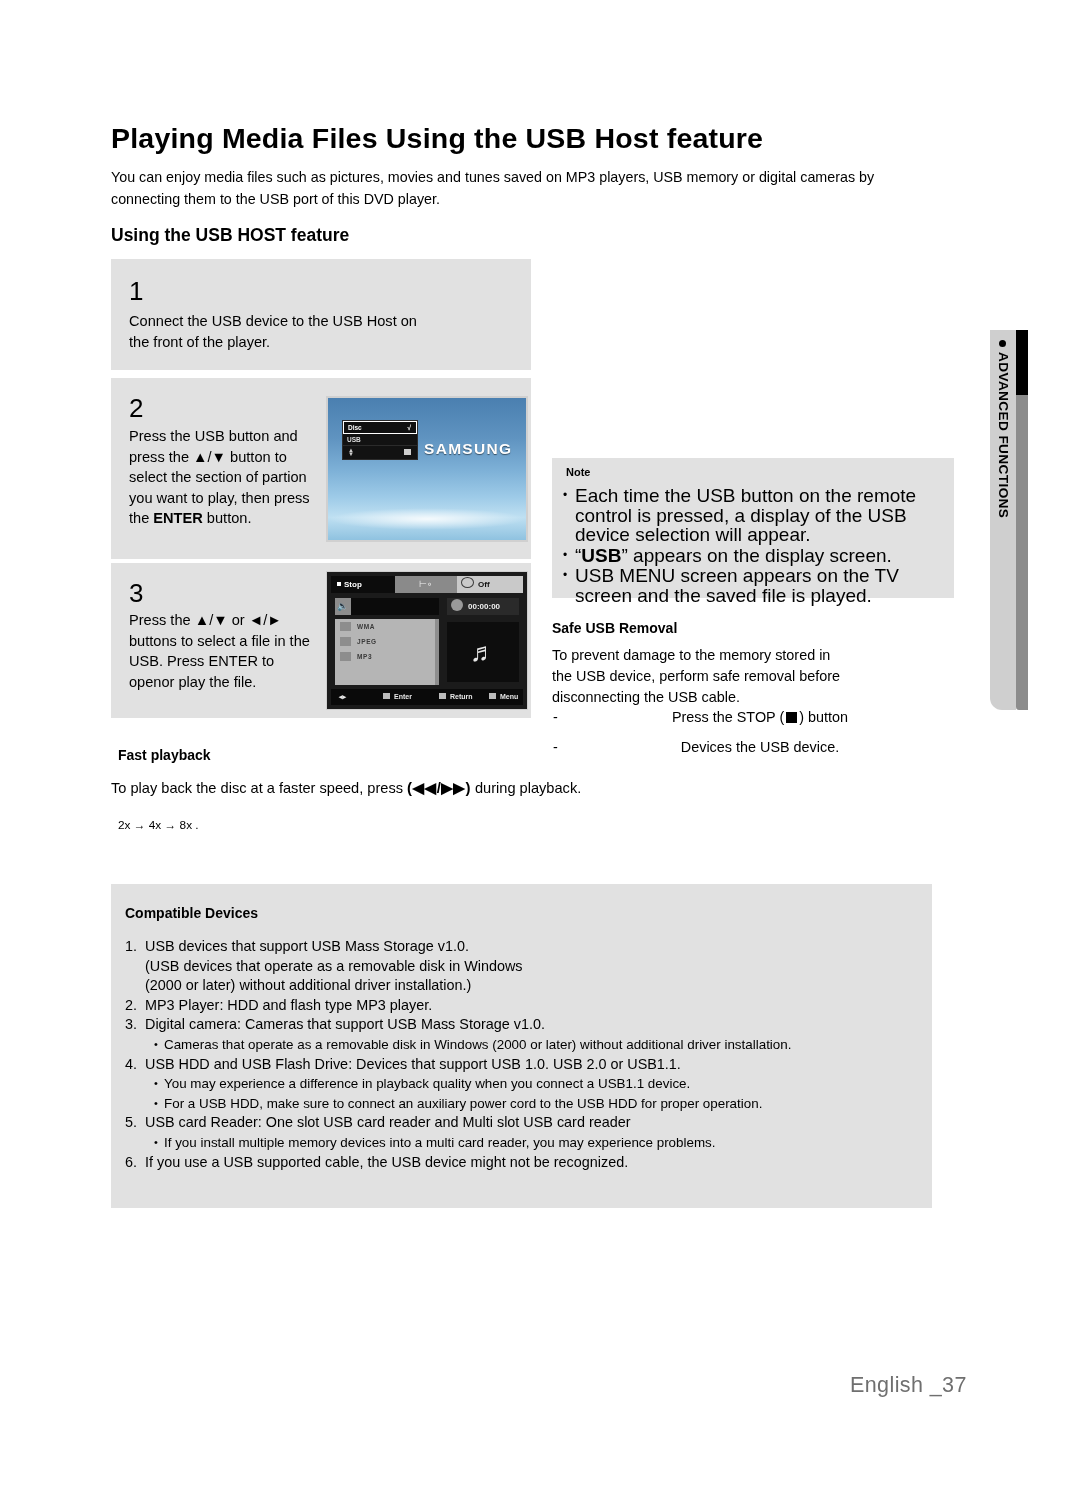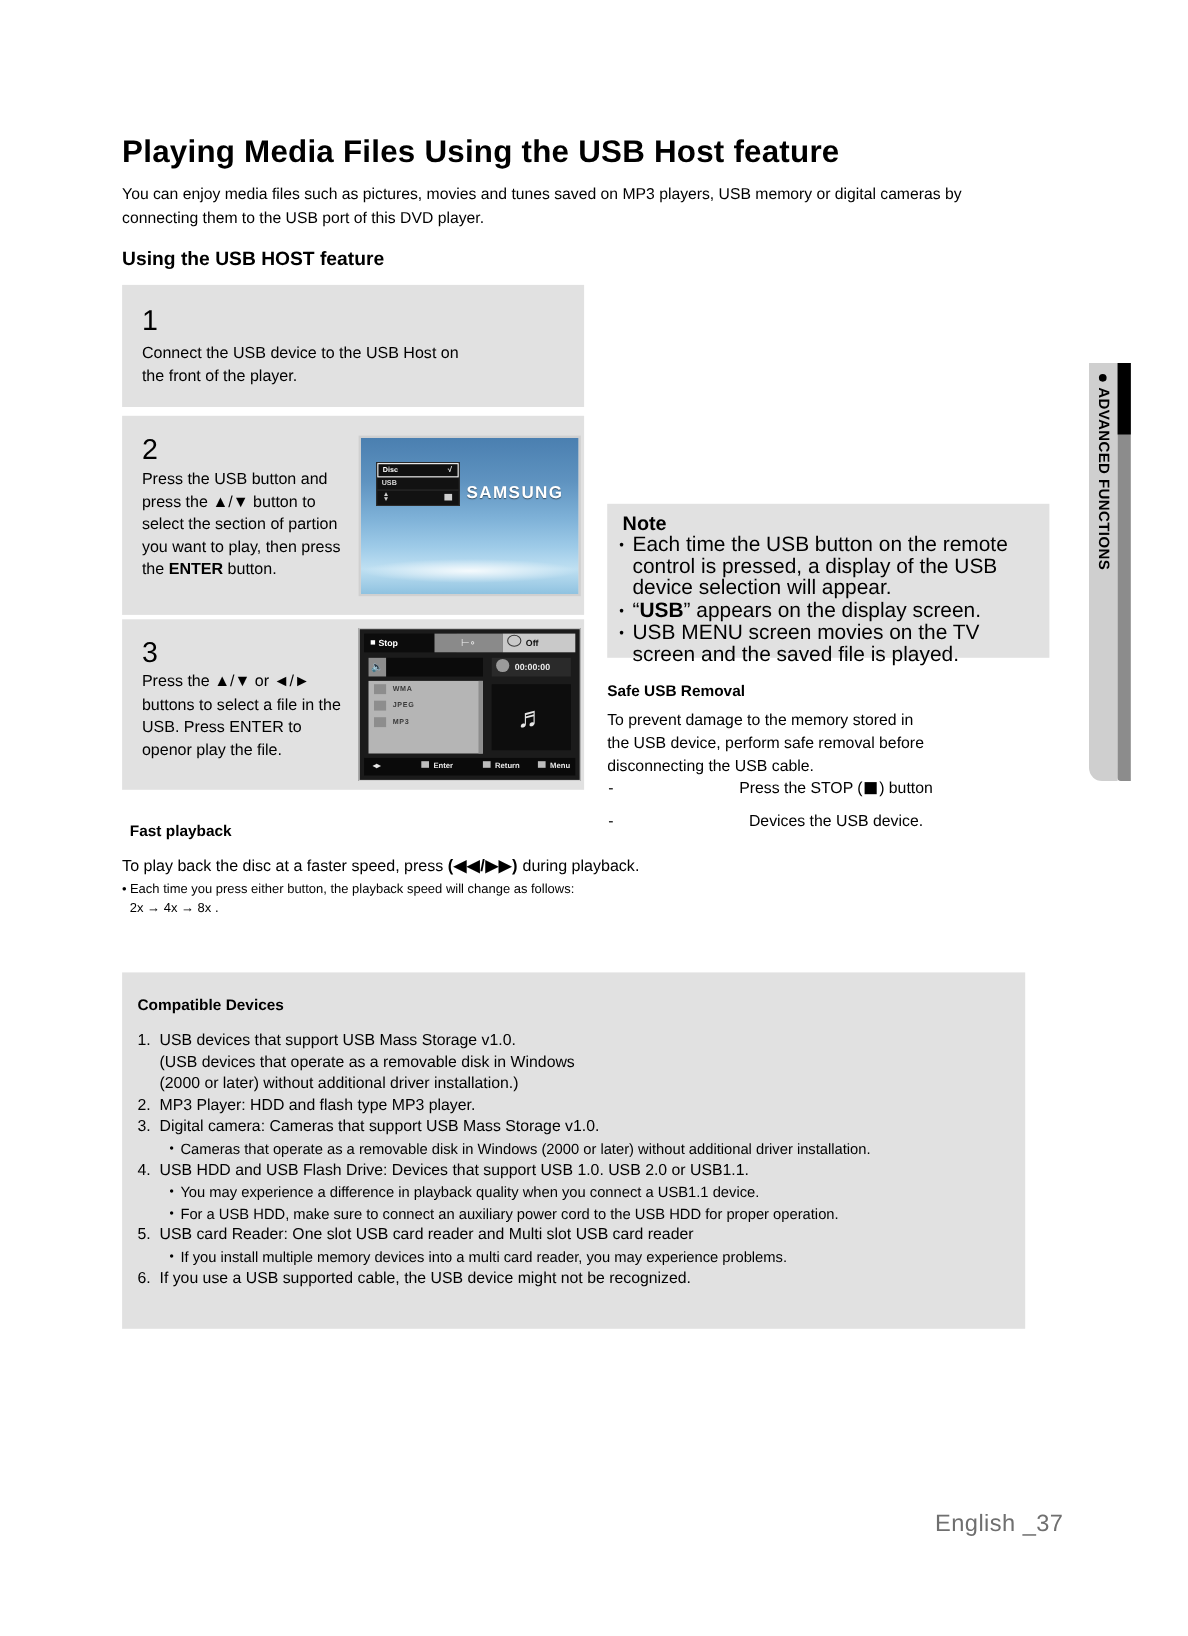--- a/index.html
+++ b/index.html
@@ -241,21 +241,21 @@
   #notebox {
     position: absolute;
     left: 552px;
     top: 458px;
     width: 402px;
     height: 140px;
     background: #e1e1e1;
   }
   #notebox .note-title {
     position:absolute; left:14px; top:8px;
-    font-size: 18px; font-weight: bold;
+    font-size: 11px; font-weight: bold;
   }
   #notebox ul {
     position:absolute; left:10px; top:28px; right:8px;
     margin:0; padding:0; list-style:none;
   }
   #notebox li {
     font-size: 19px;
     line-height: 19.5px;
     padding-left: 13px;
     position: relative;
@@ -480,36 +480,35 @@
         <span class="osd-bk b4"><span class="bx"></span><span>Menu</span></span>
       </div>
     </div>
   </div>
 
   <div id="notebox">
     <div class="note-title">Note</div>
     <ul>
       <li><span>Each time the USB button on the remote control is pressed, a display  of the USB device selection will appear.</span></li>
       <li><span>“</span><b>USB</b><span>” appears on the display screen.</span></li>
-      <li><span>USB MENU screen movies on the TV screen and the saved file is played.</span></li>
+      <li><span>USB MENU screen appears on the TV screen and the saved file is played.</span></li>
     </ul>
   </div>
 
   <div class="safe-title">Safe USB Removal</div>
   <div class="safe-body">To prevent damage to the memory stored in
 the USB device, perform safe removal before
 disconnecting the USB cable.</div>
   <div class="safe-steps">
     <div class="ss"><span>Press the STOP (</span><span class="stop-sq"></span><span>) button</span></div>
     <div class="ss">Devices the USB device.</div>
   </div>
 
   <div class="fp-title">Fast playback</div>
   <div class="fp-line1"><span>To play back the disc at a faster speed, press  </span><span class="btns">(◀◀/▶▶)</span><span> during playback.</span></div>
-  <div class="fp-bullet"><span class="b">•</span><span>Each time you press either button, the playback speed will change as follows:</span></div>
   <div class="fp-speed">2x → 4x → 8x .</div>
 
   <div id="compatbox">
     <div class="cd-title">Compatible Devices</div>
     <div class="cd-list">
 
       <div class="cd-li"><span class="num">1.</span><span>USB devices that support USB Mass Storage v1.0.
 (USB devices that operate as a removable disk in Windows
 (2000 or later) without additional driver installation.)</span></div>
 

